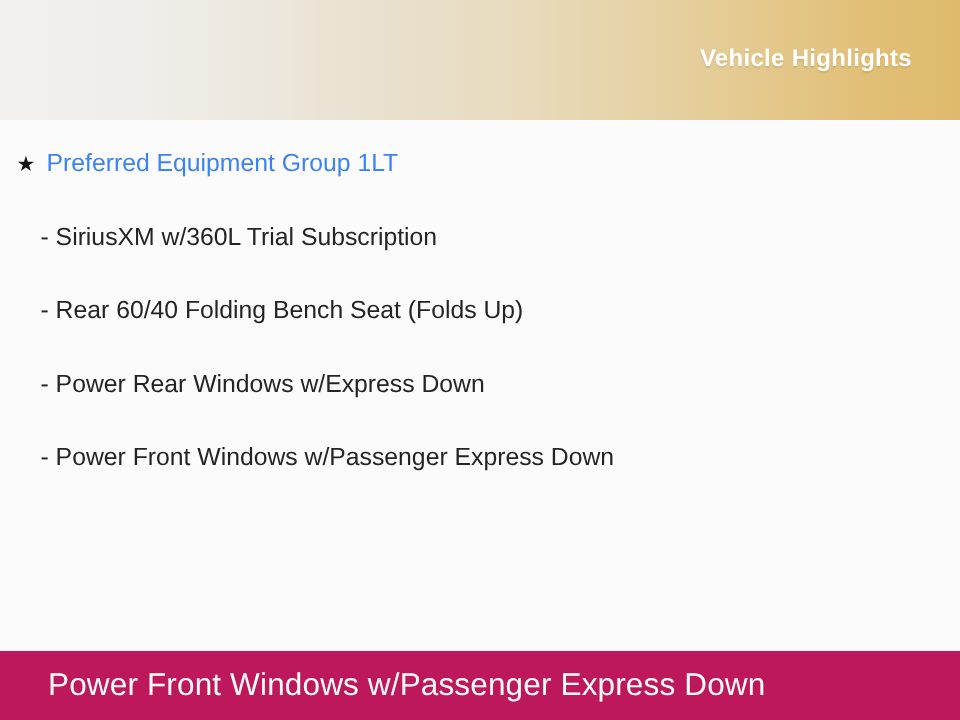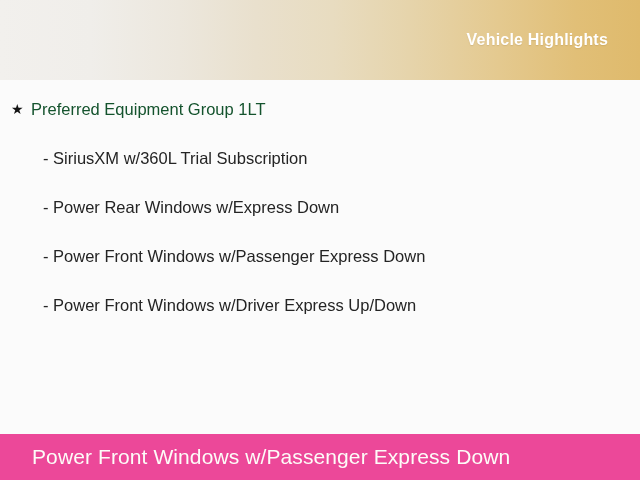--- a/index.html
+++ b/index.html
@@ -85,35 +85,35 @@
   .bullet-star {
     flex: 0 0 auto;
     width: 20px;
     font-size: 14px;
     line-height: 22px;
     color: #141414;
     text-align: left;
   }
   .item-text {
     flex: 0 1 auto;
-    color: #14532d;
+    color: #3b82f6;
   }
   .highlight-item.sub {
-    padding-left: 43px;
+    padding-left: 27px;
   }
   .highlight-item.sub .item-text {
     color: #242424;
   }
 
   
   .footer-bar {
     position: relative;
     flex: 0 0 46px;
     height: 46px;
-    background: #ec4899;
+    background: #be185d;
     display: flex;
     align-items: center;
     padding-left: 32px;
     box-sizing: border-box;
     overflow: hidden;
   }
   .footer-caption {
     color: #fdfcf8;
     font-size: 21px;
     line-height: 26px;
@@ -136,33 +136,33 @@
 
       <li class="highlight-item">
         <span class="bullet-star">★</span>
         <span class="item-text">Preferred Equipment Group 1LT</span>
       </li>
 
       <li class="highlight-item sub">
         <span class="item-text">- SiriusXM w/360L Trial Subscription</span>
       </li>
 
+      <li class="highlight-item sub">
+        <span class="item-text">- Rear 60/40 Folding Bench Seat (Folds Up)</span>
+      </li>
 
       <li class="highlight-item sub">
         <span class="item-text">- Power Rear Windows w/Express Down</span>
       </li>
 
       <li class="highlight-item sub">
         <span class="item-text">- Power Front Windows w/Passenger Express Down</span>
       </li>
 
 
-      <li class="highlight-item sub">
-        <span class="item-text">- Power Front Windows w/Driver Express Up/Down</span>
-      </li>
 
     </ul>
   </div>
 
   <div class="footer-bar">
     <div class="footer-caption">Power Front Windows w/Passenger Express Down</div>
   </div>
 
 </div>
 

